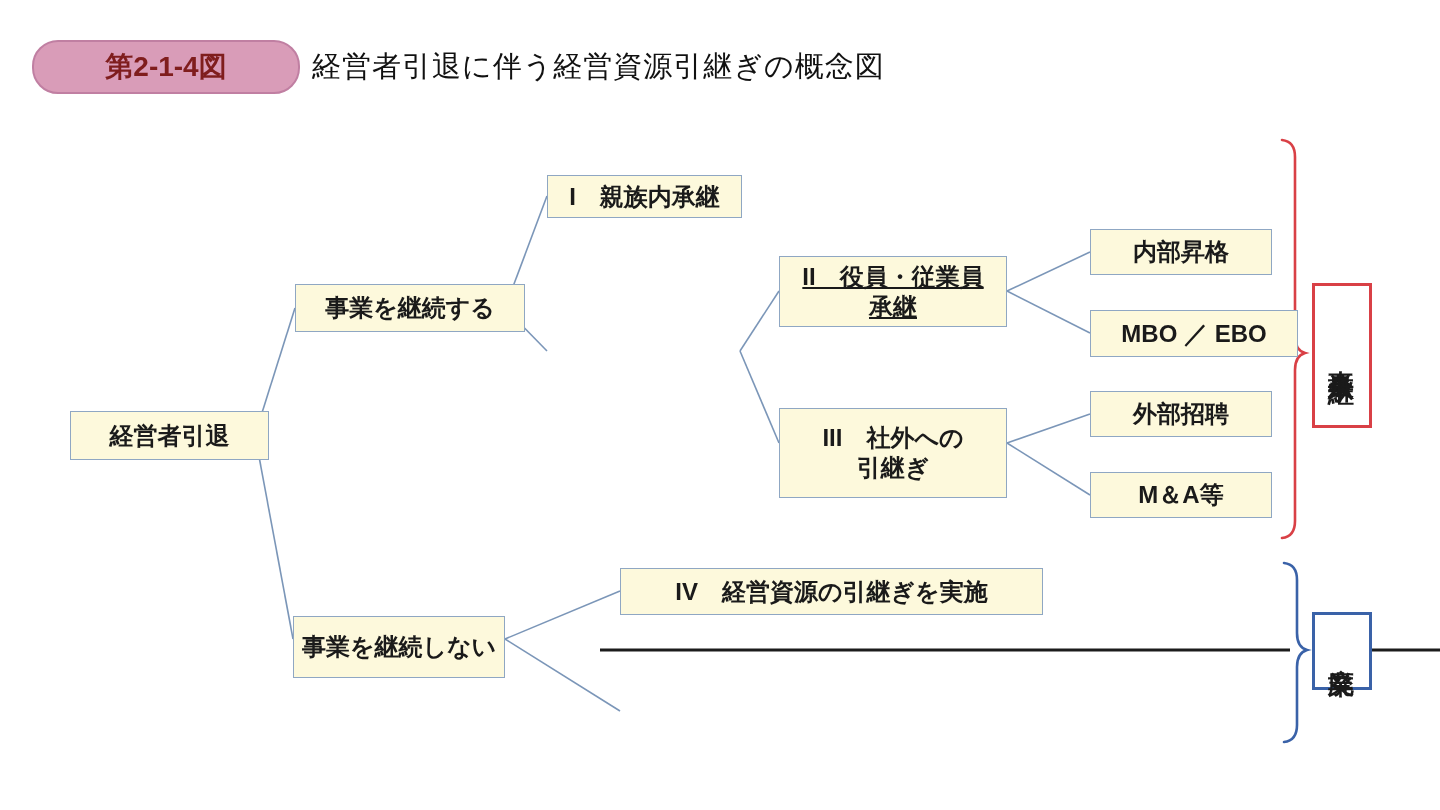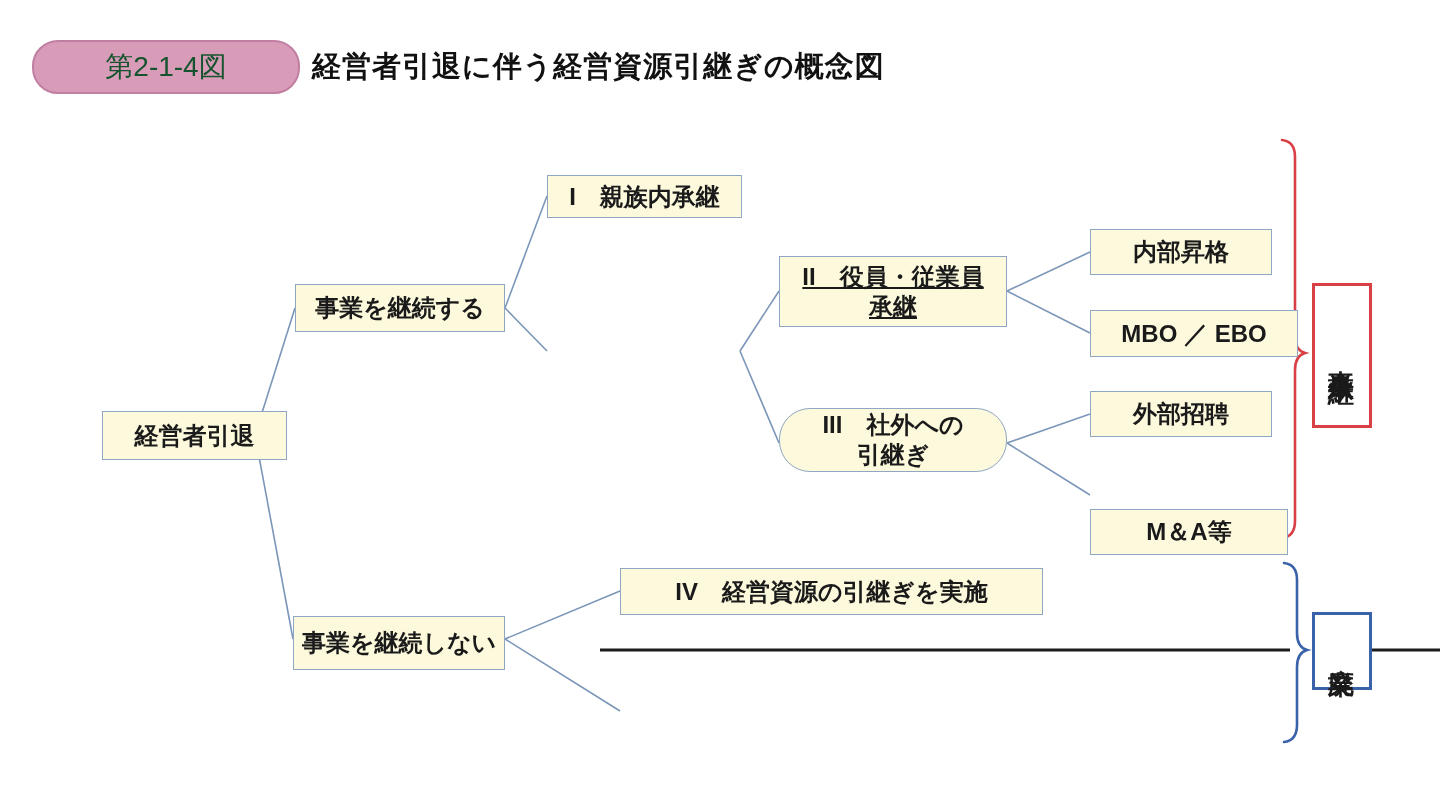--- a/index.html
+++ b/index.html
@@ -4,25 +4,25 @@
 <style>
   html,body{margin:0;padding:0;background:#ffffff;}
   .canvas{
     position:relative;width:1440px;height:810px;background:#ffffff;overflow:hidden;
     font-family:"Liberation Sans","DejaVu Sans",sans-serif;color:#1a1a1a;
   }
   .badge{
     position:absolute;left:32px;top:40px;width:264px;height:50px;
     background:#d99cb8;border:2px solid #c07fa2;border-radius:26px;
     display:flex;align-items:center;justify-content:center;
-    font-size:28px;font-weight:normal;color:#14532d;
+    font-size:28px;font-weight:bold;color:#7f1d1d;
   }
   .fig-title{
     position:absolute;left:312px;top:44px;height:46px;display:flex;align-items:center;
-    font-size:29px;font-weight:bold;color:#111;letter-spacing:1px;
+    font-size:29px;font-weight:normal;color:#111;letter-spacing:1px;
   }
   svg.layer{position:absolute;left:0;top:0;}
   .node{
     position:absolute;background:#fdf9dc;border:1.5px solid #8fa7c3;
     display:flex;align-items:center;justify-content:center;text-align:center;
     font-size:24px;font-weight:bold;line-height:30px;white-space:pre-line;
     box-sizing:border-box;color:#1a1a1a;
   }
   .vlabel{
     position:absolute;background:#ffffff;
@@ -62,42 +62,42 @@
     <g stroke="#1c1c1c" stroke-width="3" fill="none">
       <path d="M600 650 L1290 650"></path>
       <path d="M1372 650 L1440 650"></path>
     </g>
 
     <path d="M1282 140 C 1291 141 1295 147 1295 157 L 1295 336 C 1295 346 1298 351 1305 353 C 1298 355 1295 360 1295 370 L 1295 521 C 1295 531 1291 537 1282 538" stroke="#d94046" stroke-width="2.6" fill="none" stroke-linecap="round"></path>
 
     <path d="M1284 563 C 1293 564 1297 570 1297 580 L 1297 633 C 1297 643 1300 648 1307 650 C 1300 652 1297 657 1297 667 L 1297 725 C 1297 735 1293 741 1284 742" stroke="#3a62a8" stroke-width="2.6" fill="none" stroke-linecap="round"></path>
   </svg>
 
-  <div class="node" style="left:70px;top:411px;width:185px;height:49px;margin-left:32px;">経営者引退</div>
+  <div class="node" style="left:70px;top:411px;width:199px;height:49px;">経営者引退</div>
 
-  <div class="node" style="left:295px;top:284px;width:210px;height:48px;">事業を継続する</div>
+  <div class="node" style="left:295px;top:284px;width:230px;height:48px;">事業を継続する</div>
 
-  <div class="node" style="left:293px;top:616px;width:212px;height:54px;">事業を継続しない</div>
+  <div class="node" style="left:293px;top:616px;width:212px;height:62px;">事業を継続しない</div>
 
   <div class="node" style="left:547px;top:175px;width:195px;height:43px;">I　親族内承継</div>
 
 
   <div class="node" style="left:779px;top:256px;width:228px;height:71px;text-decoration:underline;">II　役員・従業員
 承継</div>
 
-  <div class="node" style="left:779px;top:408px;width:228px;height:64px;border-radius:31px;">III　社外への
+  <div class="node" style="left:779px;top:408px;width:228px;height:90px;">III　社外への
 引継ぎ</div>
 
   <div class="node" style="left:1090px;top:229px;width:182px;height:46px;">内部昇格</div>
 
   <div class="node" style="left:1090px;top:310px;width:208px;height:47px;">MBO ／ EBO</div>
 
   <div class="node" style="left:1090px;top:391px;width:182px;height:46px;">外部招聘</div>
 
-  <div class="node" style="left:1090px;top:472px;width:198px;height:46px;margin-top:37px;">M＆A等</div>
+  <div class="node" style="left:1090px;top:472px;width:182px;height:46px;">M＆A等</div>
 
   <div class="node" style="left:620px;top:568px;width:423px;height:47px;">IV　経営資源の引継ぎを実施</div>
 
 
   <div class="vlabel red" style="left:1312px;top:283px;width:60px;height:145px;">事業承継</div>
 
   <div class="vlabel blue" style="left:1312px;top:612px;width:60px;height:78px;">廃業</div>
 
 </div>
 

